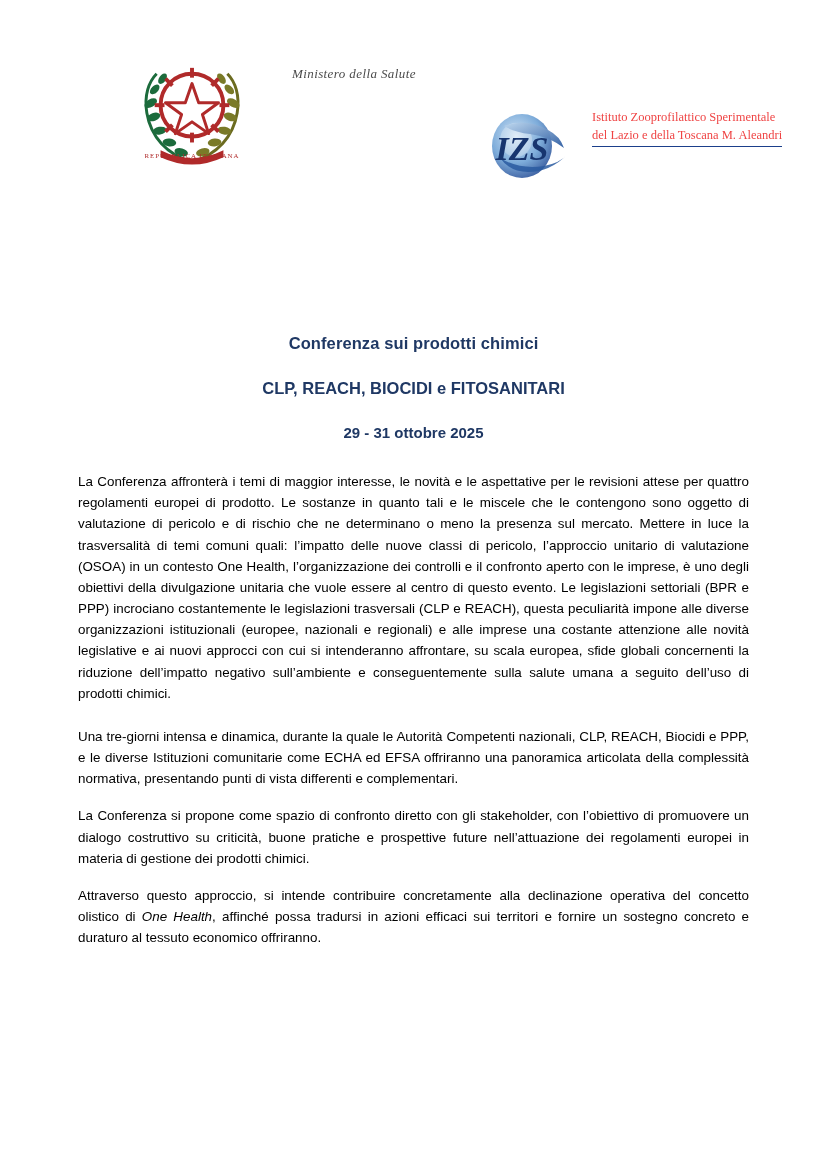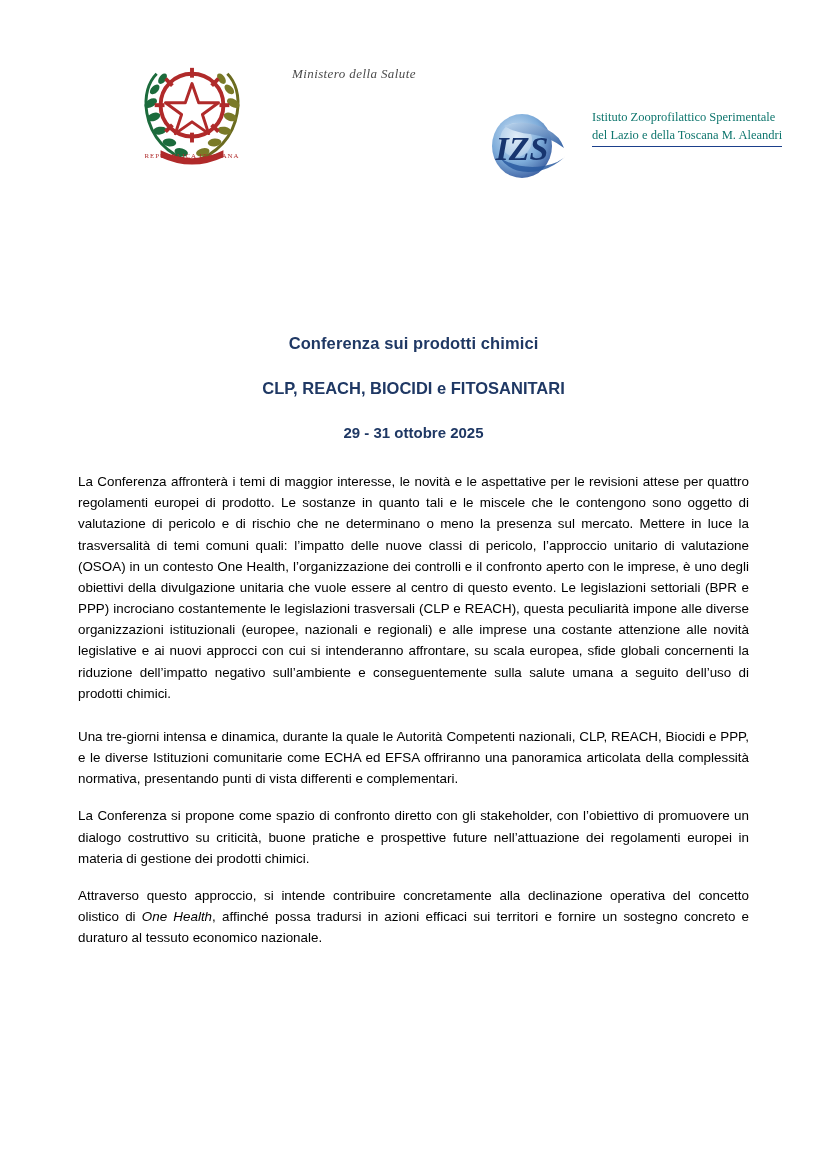--- a/index.html
+++ b/index.html
@@ -61,21 +61,21 @@
   .izs-mark {
     width: 96px;
     height: 76px;
     position: relative;
   }
   .izs-text {
     margin-left: 10px;
     font-family: "Liberation Serif", serif;
     font-size: 12.5px;
     line-height: 1.45;
-    color: #0f766e;
+    color: #ef4444;
     white-space: nowrap;
     border-bottom: 1px solid #1b3f8b;
     padding-bottom: 2px;
   }
   .izs-text .line1 { display: block; }
   .izs-text .line2 { display: block; }
 
   
   .titles {
     margin-top: 104px;
@@ -197,16 +197,16 @@
   <div class="titles">
     <div class="title-main">Conferenza sui prodotti chimici</div>
     <div class="title-sub">CLP, REACH, BIOCIDI e FITOSANITARI</div>
     <div class="title-dates">29 - 31 ottobre 2025</div>
   </div>
 
   <div class="body-text">
     <p class="para gap-large">La Conferenza affronterà i temi di maggior interesse, le novità e le aspettative per le revisioni attese per quattro regolamenti europei di prodotto. Le sostanze in quanto tali e le miscele che le contengono sono oggetto di valutazione di pericolo e di rischio che ne determinano o meno la presenza sul mercato. Mettere in luce la trasversalità di temi comuni quali: l’impatto delle nuove classi di pericolo, l’approccio unitario di valutazione (OSOA) in un contesto One Health, l’organizzazione dei controlli e il confronto aperto con le imprese, è uno degli obiettivi della divulgazione unitaria che vuole essere al centro di questo evento. Le legislazioni settoriali (BPR e PPP) incrociano costantemente le legislazioni trasversali (CLP e REACH), questa peculiarità impone alle diverse organizzazioni istituzionali (europee, nazionali e regionali) e alle imprese una costante attenzione alle novità legislative e ai nuovi approcci con cui si intenderanno affrontare, su scala europea, sfide globali concernenti la riduzione dell’impatto negativo sull’ambiente e conseguentemente sulla salute umana a seguito dell’uso di prodotti chimici.</p>
     <p class="para">Una tre-giorni intensa e dinamica, durante la quale le Autorità Competenti nazionali, CLP, REACH, Biocidi e PPP, e le diverse Istituzioni comunitarie come ECHA ed EFSA offriranno una panoramica articolata della complessità normativa, presentando punti di vista differenti e complementari.</p>
     <p class="para">La Conferenza si propone come spazio di confronto diretto con gli stakeholder, con l’obiettivo di promuovere un dialogo costruttivo su criticità, buone pratiche e prospettive future nell’attuazione dei regolamenti europei in materia di gestione dei prodotti chimici.</p>
-    <p class="para"><span>Attraverso questo approccio, si intende contribuire concretamente alla declinazione operativa del concetto olistico di </span><em>One Health</em><span>, affinché possa tradursi in azioni efficaci sui territori e fornire un sostegno concreto e duraturo al tessuto economico nazionale.</span></p>
+    <p class="para"><span>Attraverso questo approccio, si intende contribuire concretamente alla declinazione operativa del concetto olistico di </span><em>One Health</em><span>, affinché possa tradursi in azioni efficaci sui territori e fornire un sostegno concreto e duraturo al tessuto economico offriranno.</span></p>
   </div>
 
 </div>
 
 </body></html>

